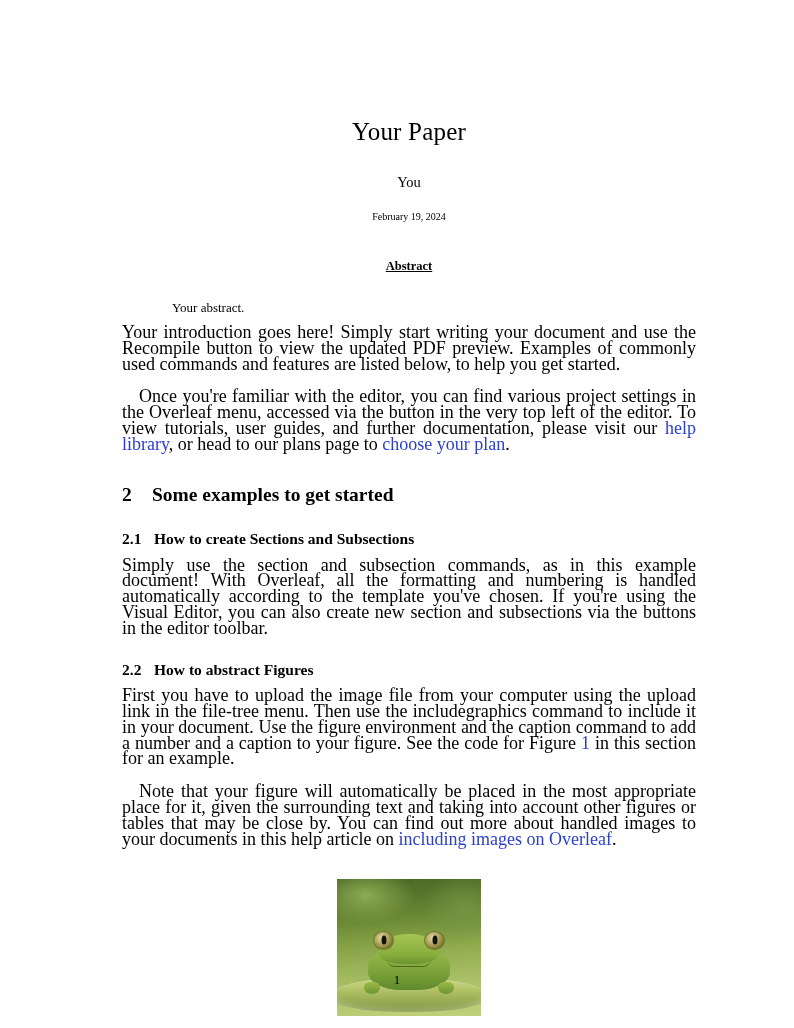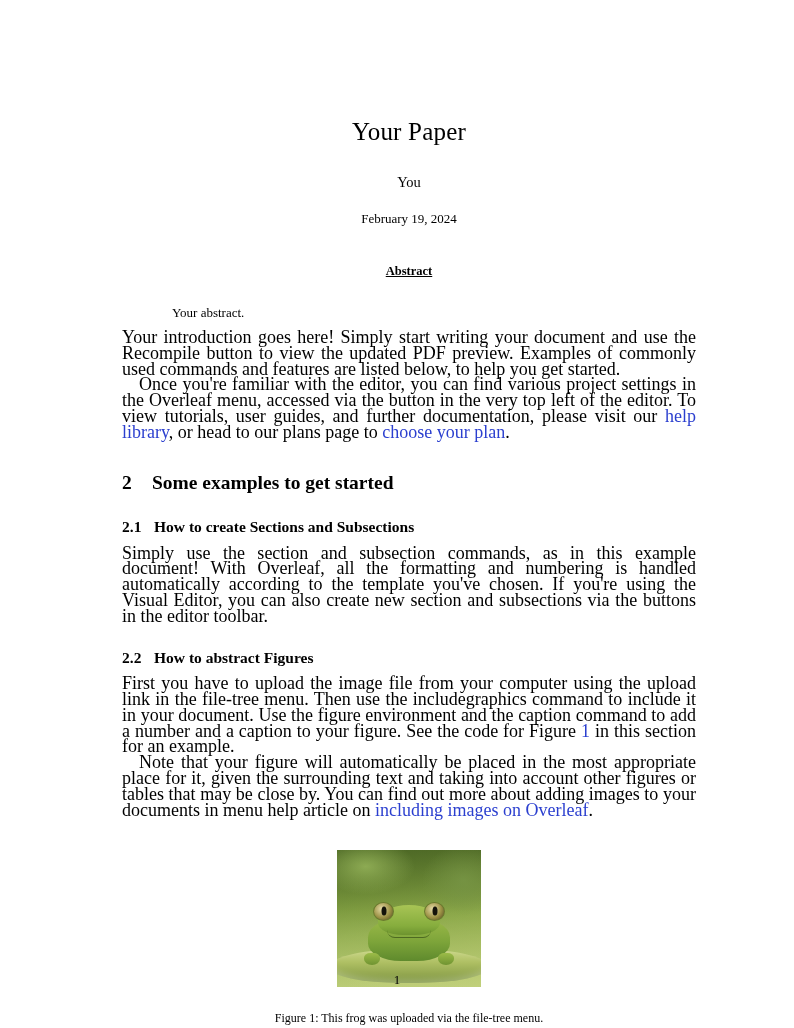--- a/index.html
+++ b/index.html
@@ -32,21 +32,21 @@
     margin-top: 118px;
     letter-spacing: 0.2px;
   }
   .doc-author {
     text-align: center;
     font-size: 14.5px;
     margin-top: 28px;
   }
   .doc-date {
     text-align: center;
-    font-size: 13px;
+    font-size: 10px;
     margin-top: 20px;
   }
 
   .abstract-title {
     text-align: center;
     font-size: 12.5px;
     font-weight: bold;
     margin-top: 37px;
     text-decoration: underline;
   }
@@ -74,21 +74,21 @@
   }
   h2.subsec .num { display: inline-block; min-width: 32px; }
 
   p.body {
     font-size: 18px;
     line-height: 15.8px;
     text-align: justify;
     margin: 9px 0 0 0;
     hyphens: none;
   }
-  p.body.indent { text-indent: 17px; margin-top: 0; }
+  p.body.indent { text-indent: 17px; margin-top: 17px; }
 
   a.link {
     color: #2b3fcf;
     text-decoration: none;
   }
 
   .figure {
     margin-top: 32px;
     text-align: center;
   }
@@ -224,21 +224,21 @@
     </h2>
 
     <p class="body">Simply use the section and subsection commands, as in this example document! With Overleaf, all the formatting and numbering is handled automatically according to the template you've chosen. If you're using the Visual Editor, you can also create new section and subsections via the buttons in the editor toolbar.</p>
 
     <h2 class="subsec">
       <span class="num">2.2</span><span>How to abstract Figures</span>
     </h2>
 
     <p class="body"><span>First you have to upload the image file from your computer using the upload link in the file-tree menu. Then use the includegraphics command to include it in your document. Use the figure environment and the caption command to add a number and a caption to your figure. See the code for Figure </span><a class="link" href="#">1</a><span> in this section for an example.</span></p>
 
-    <p class="body indent"><span>Note that your figure will automatically be placed in the most appropriate place for it, given the surrounding text and taking into account other figures or tables that may be close by. You can find out more about adding images to your documents in menu help article on </span><a class="link" href="#">including images on Overleaf</a><span>.</span></p>
+    <p class="body indent"><span>Note that your figure will automatically be placed in the most appropriate place for it, given the surrounding text and taking into account other figures or tables that may be close by. You can find out more about handled images to your documents in this help article on </span><a class="link" href="#">including images on Overleaf</a><span>.</span></p>
 
     <div class="figure">
       <div class="frog">
         <div class="bg-blur"></div>
         <div class="leaf"></div>
         <div class="body"></div>
         <div class="arm left"></div>
         <div class="arm right"></div>
         <div class="head"></div>
         <div class="mouth"></div>

